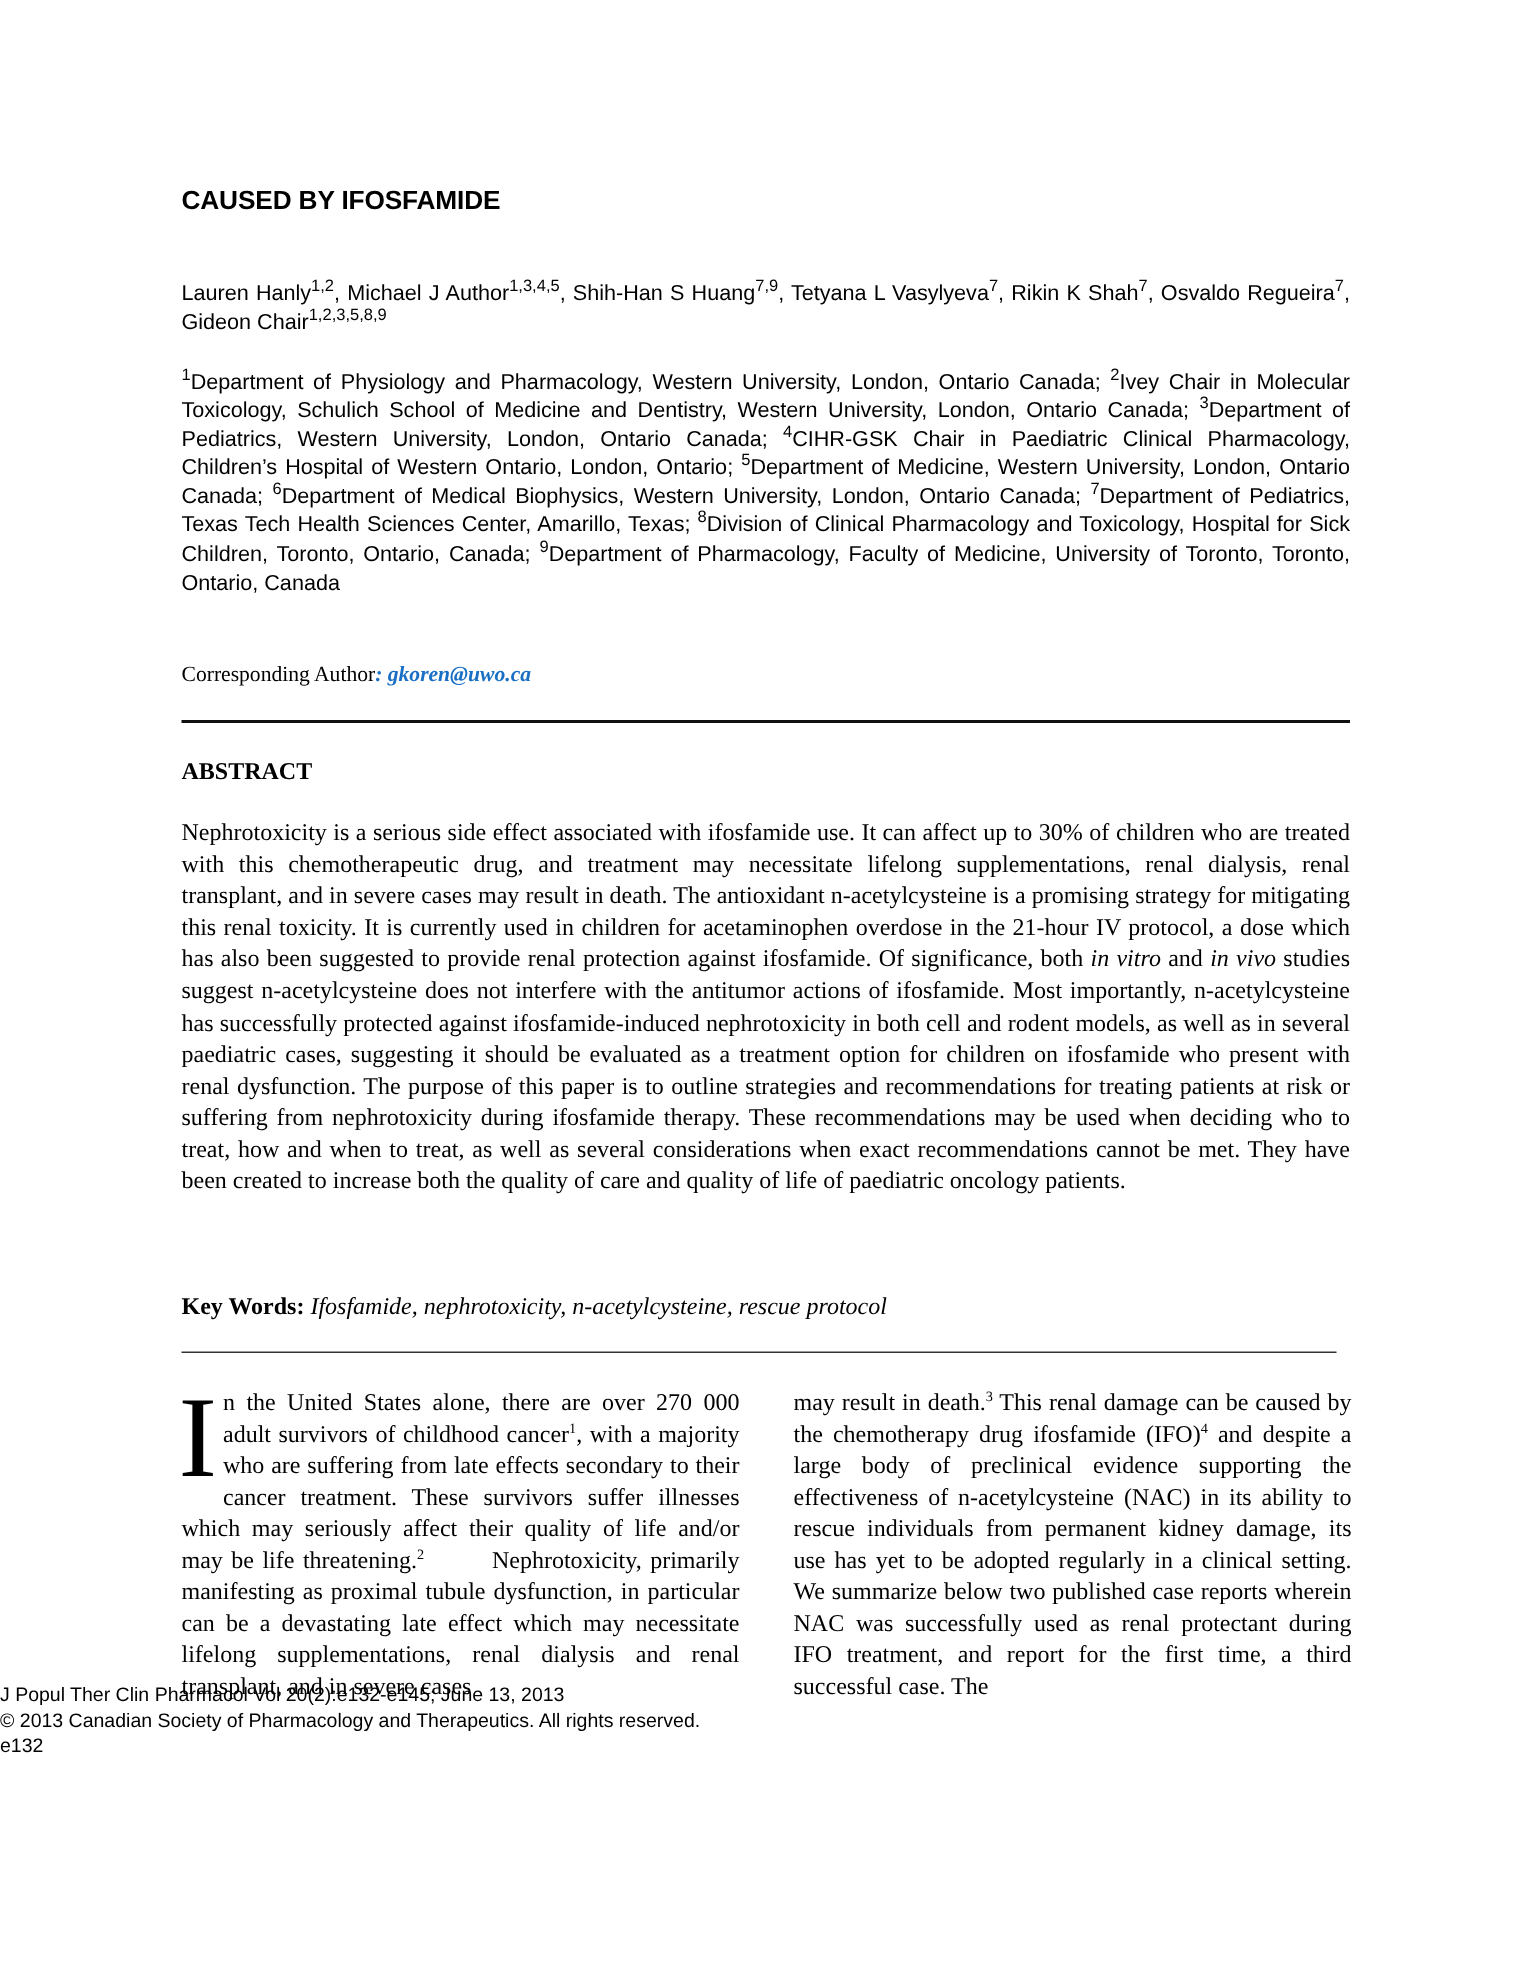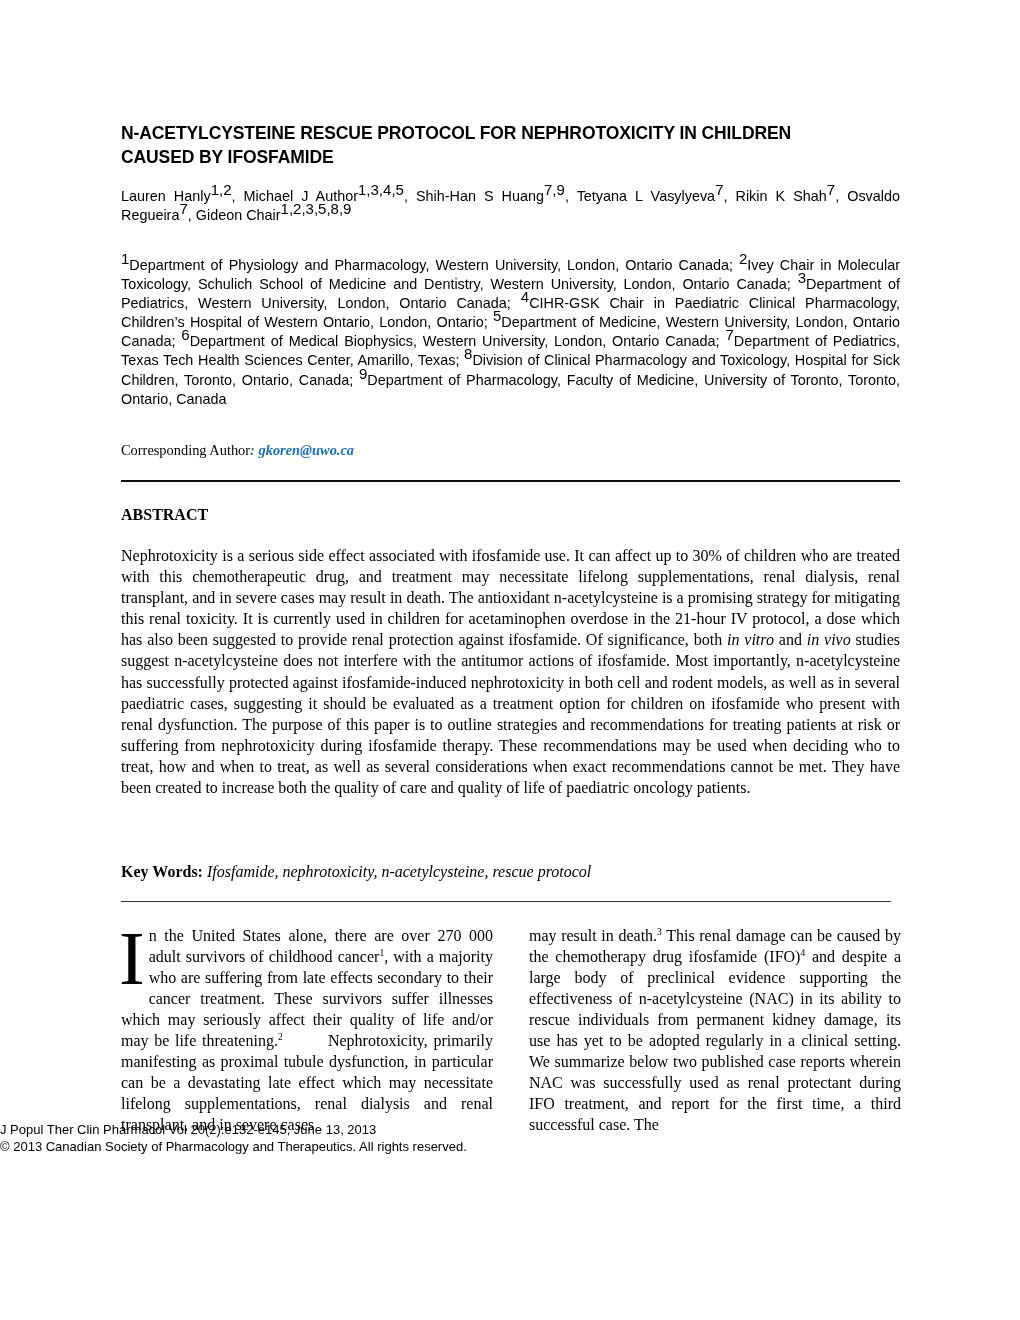--- a/index.html
+++ b/index.html
@@ -9,26 +9,25 @@
     .title {
       position: absolute; top: 121px; left: 0; width: 779px;
       font-family: "Liberation Sans", sans-serif; font-weight: bold;
       font-size: 17.5px; line-height: 24px; letter-spacing: -0.1px;
     }
     .authors {
       position: absolute; top: 187px; left: 0; width: 779px;
       font-family: "Liberation Sans", sans-serif; font-size: 14.4px; line-height: 19px;
       text-align: justify; text-align-last: left;
     }
-    .authors sup, .affil sup { font-size: 15px; line-height: 0; vertical-align: 6px; }
+    .authors sup, .affil sup { font-size: 11px; line-height: 0; vertical-align: 6px; }
     .affil {
       position: absolute; top: 246px; left: 0; width: 779px;
       font-family: "Liberation Sans", sans-serif; font-size: 14.4px; line-height: 19.1px;
       text-align: justify;
-      margin-top: 10px;
     }
     .corresp {
       position: absolute; top: 441px; left: 0; width: 779px;
       font-family: Liberation Serif, serif; font-size: 14.4px; line-height: 19px;
     }
     .email { color: #1a6fc4; font-weight: bold; font-style: italic; }
     .rule1 { position: absolute; top: 480px; left: 0; width: 779px; height: 2px; background: #111; }
     .abstract-heading {
       position: absolute; top: 505px; left: 0;
       font-family: "Liberation Serif", serif; font-weight: bold; font-size: 16px; line-height: 20px;
@@ -63,21 +62,20 @@
       position: absolute; top: 1121px; left: 0; width: 972px; text-align: left;
       font-family: "Liberation Sans", sans-serif; font-size: 13px; line-height: 17px;
     }
   </style>
 </head>
 <body>
 
 <div class="page">
 
   <div class="title">
-    <div>N-ACETYLCYSTEINE RESCUE PROTOCOL FOR NEPHROTOXICITY IN CHILDREN</div>
     <div>CAUSED BY IFOSFAMIDE</div>
   </div>
 
   <div class="authors">
     <span><span>Lauren Hanly</span><sup>1,2</sup><span>, </span></span>
     <span><span>Michael J Author</span><sup>1,3,4,5</sup><span>, </span></span>
     <span><span>Shih-Han S Huang</span><sup>7,9</sup><span>, </span></span>
     <span><span>Tetyana L Vasylyeva</span><sup>7</sup><span>, </span></span>
     <span><span>Rikin K Shah</span><sup>7</sup><span>, </span></span>
     <span><span>Osvaldo Regueira</span><sup>7</sup><span>, </span></span>
@@ -100,13 +98,14 @@
 
   <div class="col col-left"><span class="dropcap">I</span><span>n the United States alone, there are over 270 000 adult survivors of childhood cancer</span><sup>1</sup><span>, with a majority who are suffering from late effects secondary to their cancer treatment. These survivors suffer illnesses which may seriously affect their quality of life and/or may be life threatening.</span><sup>2</sup><span> &nbsp;&nbsp;&nbsp;&nbsp;&nbsp;&nbsp; Nephrotoxicity, primarily manifesting as proximal tubule dysfunction, in particular can be a devastating late effect which may necessitate lifelong supplementations, renal dialysis and renal transplant, and in severe cases</span></div>
 
   <div class="col col-right"><span>may result in death.</span><sup>3</sup><span> This renal damage can be caused by the chemotherapy drug ifosfamide (IFO)</span><sup>4</sup><span> and despite a large body of preclinical evidence supporting the effectiveness of n-acetylcysteine (NAC) in its ability to rescue individuals from permanent kidney damage, its use has yet to be adopted regularly in a clinical setting. We summarize below two published case reports wherein NAC was successfully used as renal protectant during IFO treatment, and report for the first time, a third successful case. The</span></div>
 
 </div>
 
 <div class="footer">
   <div>J Popul Ther Clin Pharmacol Vol 20(2):e132-e145; June 13, 2013</div>
   <div>© 2013 Canadian Society of Pharmacology and Therapeutics. All rights reserved.</div>
+  <div>e132</div>
 </div>
 
 </body></html>

